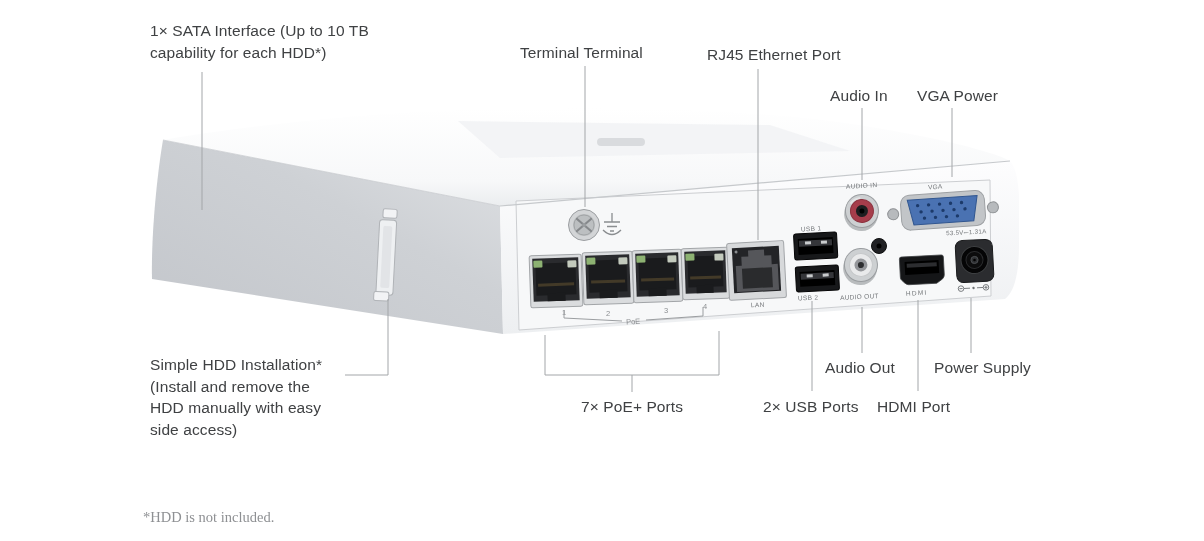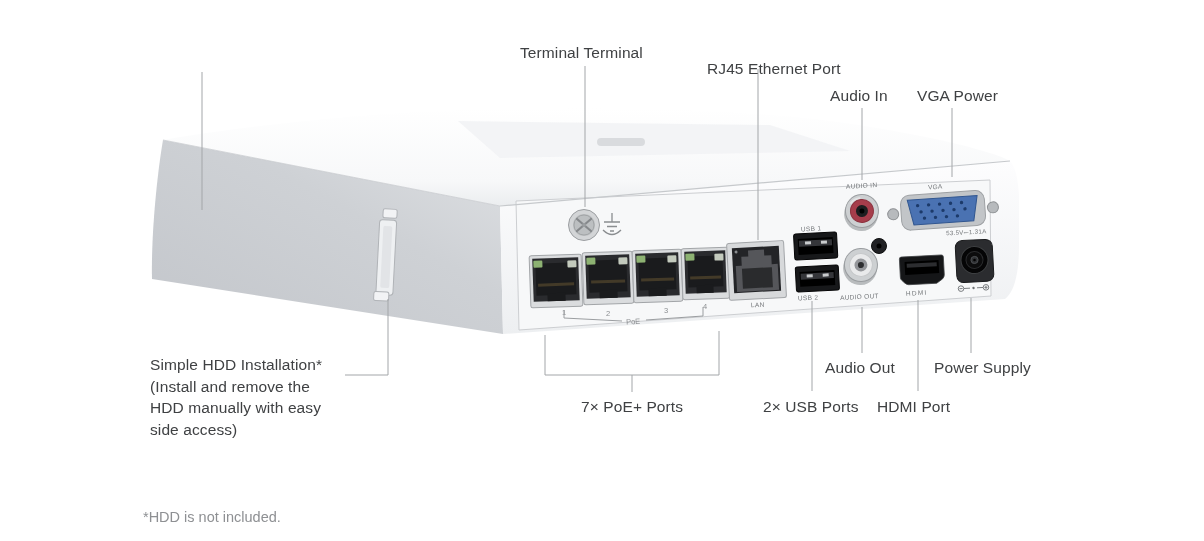--- a/index.html
+++ b/index.html
@@ -216,28 +216,30 @@
     <path class="leader" d="M952,108 L952,177"></path>
     <path class="leader" d="M862,307 L862,353"></path>
     <path class="leader" d="M971,298 L971,353"></path>
     <path class="leader" d="M812,301 L812,391"></path>
     <path class="leader" d="M918,300 L918,391"></path>
     <path class="leader" d="M545,335 L545,375 M719,331 L719,375 M545,375 L719,375 M632,375 L632,392"></path>
     <path class="leader" d="M388,299 L388,375 M345,375 L388,375"></path>
   </g>
 </svg>
 
+<div class="callout" style="left:150px;top:20px;">1× SATA Interface (Up to 10 TB
+capability for each HDD*)</div>
 <div class="callout" style="left:520px;top:42px;">Terminal Terminal</div>
-<div class="callout" style="left:707px;top:44px;margin-top:14px;">RJ45 Ethernet Port</div>
+<div class="callout" style="left:707px;top:44px;">RJ45 Ethernet Port</div>
 <div class="callout" style="left:830px;top:85px;">Audio In</div>
 <div class="callout" style="left:917px;top:85px;">VGA Power</div>
 <div class="callout" style="left:825px;top:357px;">Audio Out</div>
 <div class="callout" style="left:934px;top:357px;">Power Supply</div>
 <div class="callout" style="left:581px;top:396px;">7× PoE+ Ports</div>
 <div class="callout" style="left:763px;top:396px;">2× USB Ports</div>
 <div class="callout" style="left:877px;top:396px;">HDMI Port</div>
 <div class="callout" style="left:150px;top:354px;">Simple HDD Installation*
 (Install and remove the
 HDD manually with easy
 side access)</div>
-<div class="footnote" style="left:143px;top:509px;">*HDD is not included.</div>
+<div class="footnote" style="left:143px;top:509px;font-family:Liberation Serif, serif;">*HDD is not included.</div>
 
 </div>
 
 </body></html>

